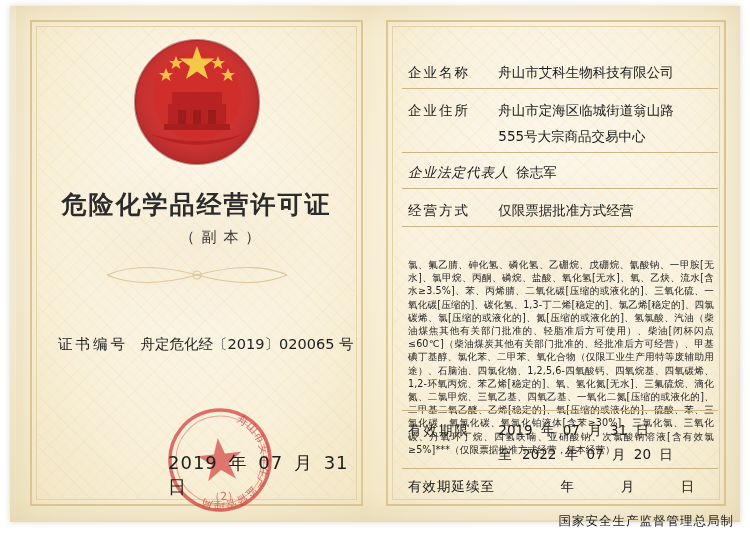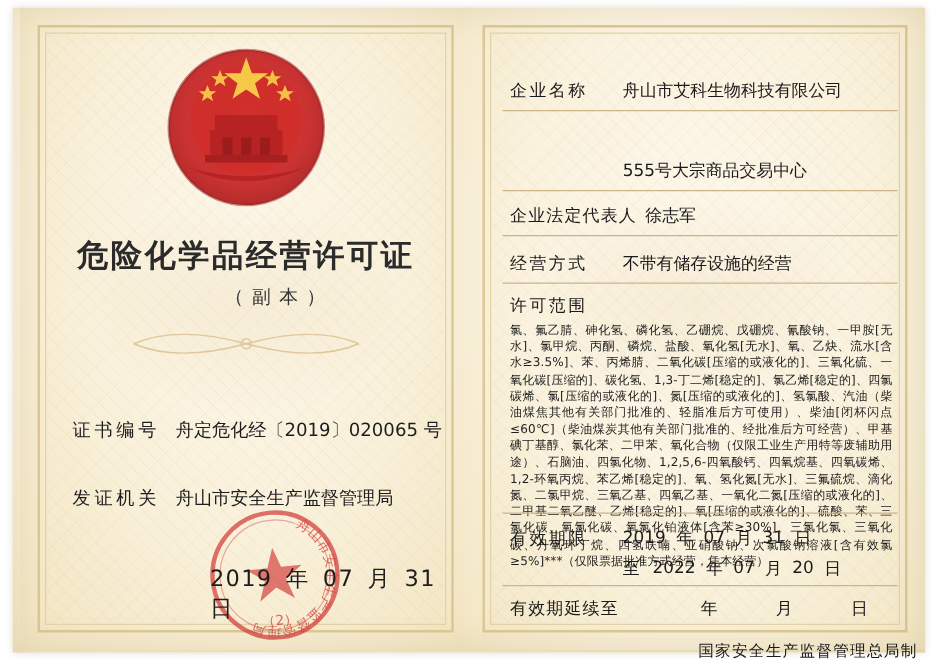--- a/index.html
+++ b/index.html
@@ -271,24 +271,20 @@
           <path d="M5 17 Q40 32 95 17 Q150 2 185 17" fill="none" stroke="#c9a96a" stroke-width="1.2"></path>
           <circle cx="95" cy="17" r="4" fill="none" stroke="#c9a96a" stroke-width="1.2"></circle>
         </svg>
       </div>
 
       <div class="left-field lf-no">
         <span class="lbl">证书编号</span>
         <span class="val">舟定危化经〔2019〕020065 号</span>
       </div>
 
-      <div class="left-field lf-org">
-        <span class="lbl">发证机关</span>
-        <span class="val">舟山市安全生产监督管理局</span>
-      </div>
 
       <div class="seal">
         <svg width="112" height="112" viewBox="0 0 112 112" xmlns="http://www.w3.org/2000/svg">
           <circle cx="56" cy="56" r="50" fill="none" stroke="#cf2b2b" stroke-width="3.5" opacity=".8"></circle>
           <circle cx="56" cy="56" r="44" fill="none" stroke="#cf2b2b" stroke-width="1" opacity=".45"></circle>
           <polygon points="56,34 61.5,50 78,50 64.5,60 70,76 56,66 42,76 47.5,60 34,50 50.5,50" fill="#cf2b2b" opacity=".75"></polygon>
           <path id="sealpath" d="M56 14 a42 42 0 1 1 -0.1 0" fill="none"></path>
           <text font-size="11" fill="#cf2b2b" opacity=".85" font-family="DejaVu Sans, sans-serif">
             <textPath href="#sealpath" startOffset="8%">舟山市安全生产监督管理局</textPath>
           </text>
@@ -311,42 +307,43 @@
       <div class="frame inner-r"></div>
       <div class="guilloche"></div>
       <div class="watermark"></div>
 
       <div class="r-row" style="top:58px;">
         <span class="r-label">企业名称</span>
         <span class="r-value">舟山市艾科生物科技有限公司</span>
       </div>
       <div class="r-underline" style="top:82px;"></div>
 
+      <div class="r-row" style="top:96px;">
+        <span class="r-label">企业住所</span>
+        <span class="r-value">舟山市定海区临城街道翁山路</span>
+      </div>
 
       <div class="r-row" style="top:122px;">
         <span class="r-label"></span>
         <span class="r-value">555号大宗商品交易中心</span>
       </div>
       <div class="r-underline" style="top:146px;"></div>
 
       <div class="r-row" style="top:158px;">
-        <span class="r-label" style="width:104px;letter-spacing:1px;">企业法定代表人</span>
+        <span class="r-label" style="width:104px;letter-spacing:1px;font-style:italic;">企业法定代表人</span>
         <span class="r-value">徐志军</span>
       </div>
       <div class="r-underline" style="top:182px;"></div>
 
       <div class="r-row" style="top:196px;">
         <span class="r-label">经营方式</span>
-        <span class="r-value">不带有储存设施的经营</span>
+        <span class="r-value">仅限票据批准方式经营</span>
       </div>
       <div class="r-underline" style="top:220px;"></div>
 
-      <div class="r-row" style="top:230px;">
-        <span class="r-label">许可范围</span>
-      </div>
       <div class="scope-body">氯、氟乙腈、砷化氢、磷化氢、乙硼烷、戊硼烷、氰酸钠、一甲胺[无水]、氯甲烷、丙酮、磷烷、盐酸、氧化氢[无水]、氧、乙炔、流水[含水≥3.5%]、苯、丙烯腈、二氧化碳[压缩的或液化的]、三氧化硫、一氧化碳[压缩的]、碳化氢、1,3-丁二烯[稳定的]、氯乙烯[稳定的]、四氯碳烯、氯[压缩的或液化的]、氮[压缩的或液化的]、氢氯酸、汽油（柴油煤焦其他有关部门批准的、轻脂准后方可使用）、柴油[闭杯闪点≤60℃]（柴油煤炭其他有关部门批准的、经批准后方可经营）、甲基碘丁基醇、氯化苯、二甲苯、氧化合物（仅限工业生产用特等废辅助用途）、石脑油、四氯化物、1,2,5,6-四氧酸钙、四氧烷基、四氧碳烯、1,2-环氧丙烷、苯乙烯[稳定的]、氧、氢化氮[无水]、三氟硫烷、滴化氮、二氯甲烷、三氧乙基、四氧乙基、一氧化二氮[压缩的或液化的]、二甲基二氧乙醚、乙烯[稳定的]、氧[压缩的或液化的]、硫酸、苯、三氯化碳、氧氯化碳、氧氯化铂液体[含苯≥30%]、三氯化氯、三氧化碳、丹氧环丁烷、四氢呋喃、亚硝酸钠、次氯酸钠溶液[含有效氯≥5%]***（仅限票据批准方式经营，凭本经营）</div>
       <div class="r-underline" style="top:404px;"></div>
 
       <div class="r-row" style="top:416px;">
         <span class="r-label valid-label">有效期限</span>
         <span class="r-value">2019</span>
         <span class="r-value" style="margin:0 4px;">年</span>
         <span class="r-value">07</span>
         <span class="r-value" style="margin:0 4px;">月</span>
         <span class="r-value">31</span>

